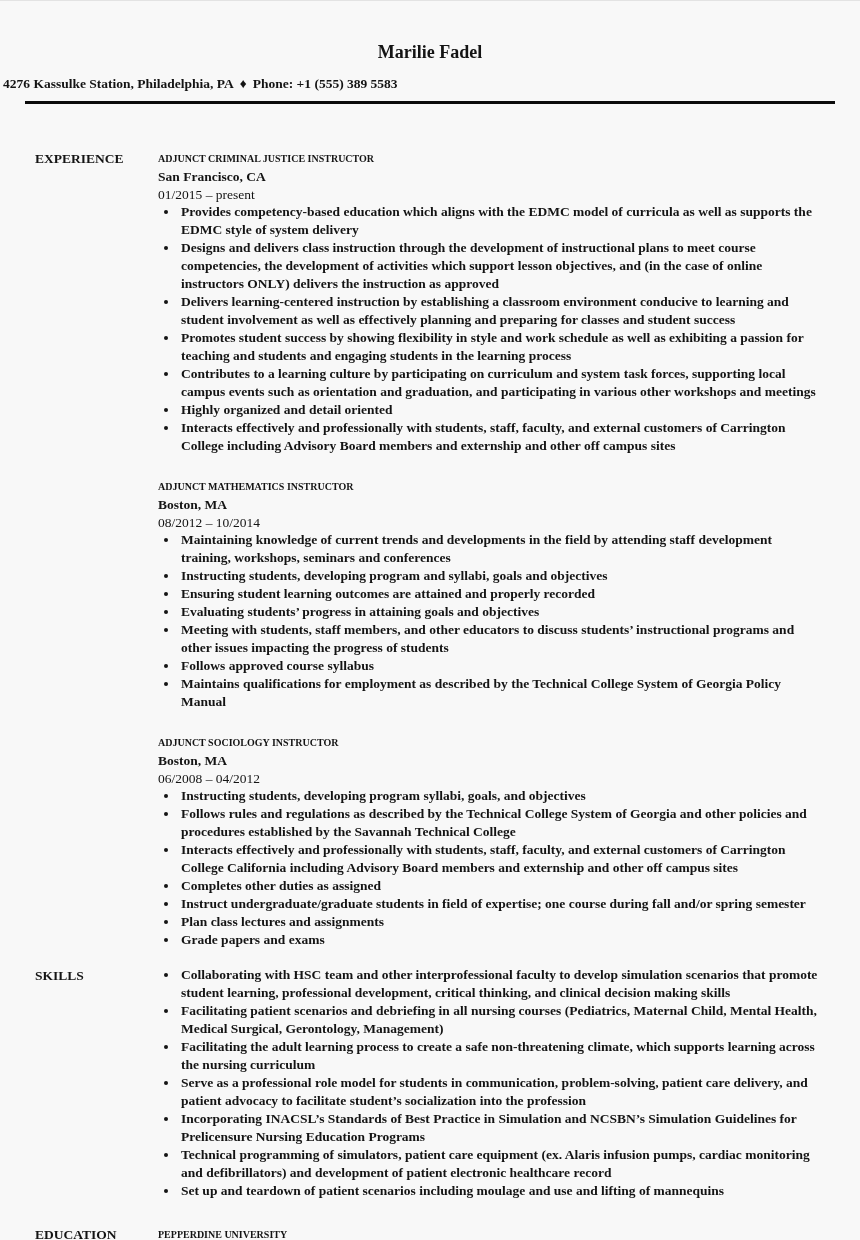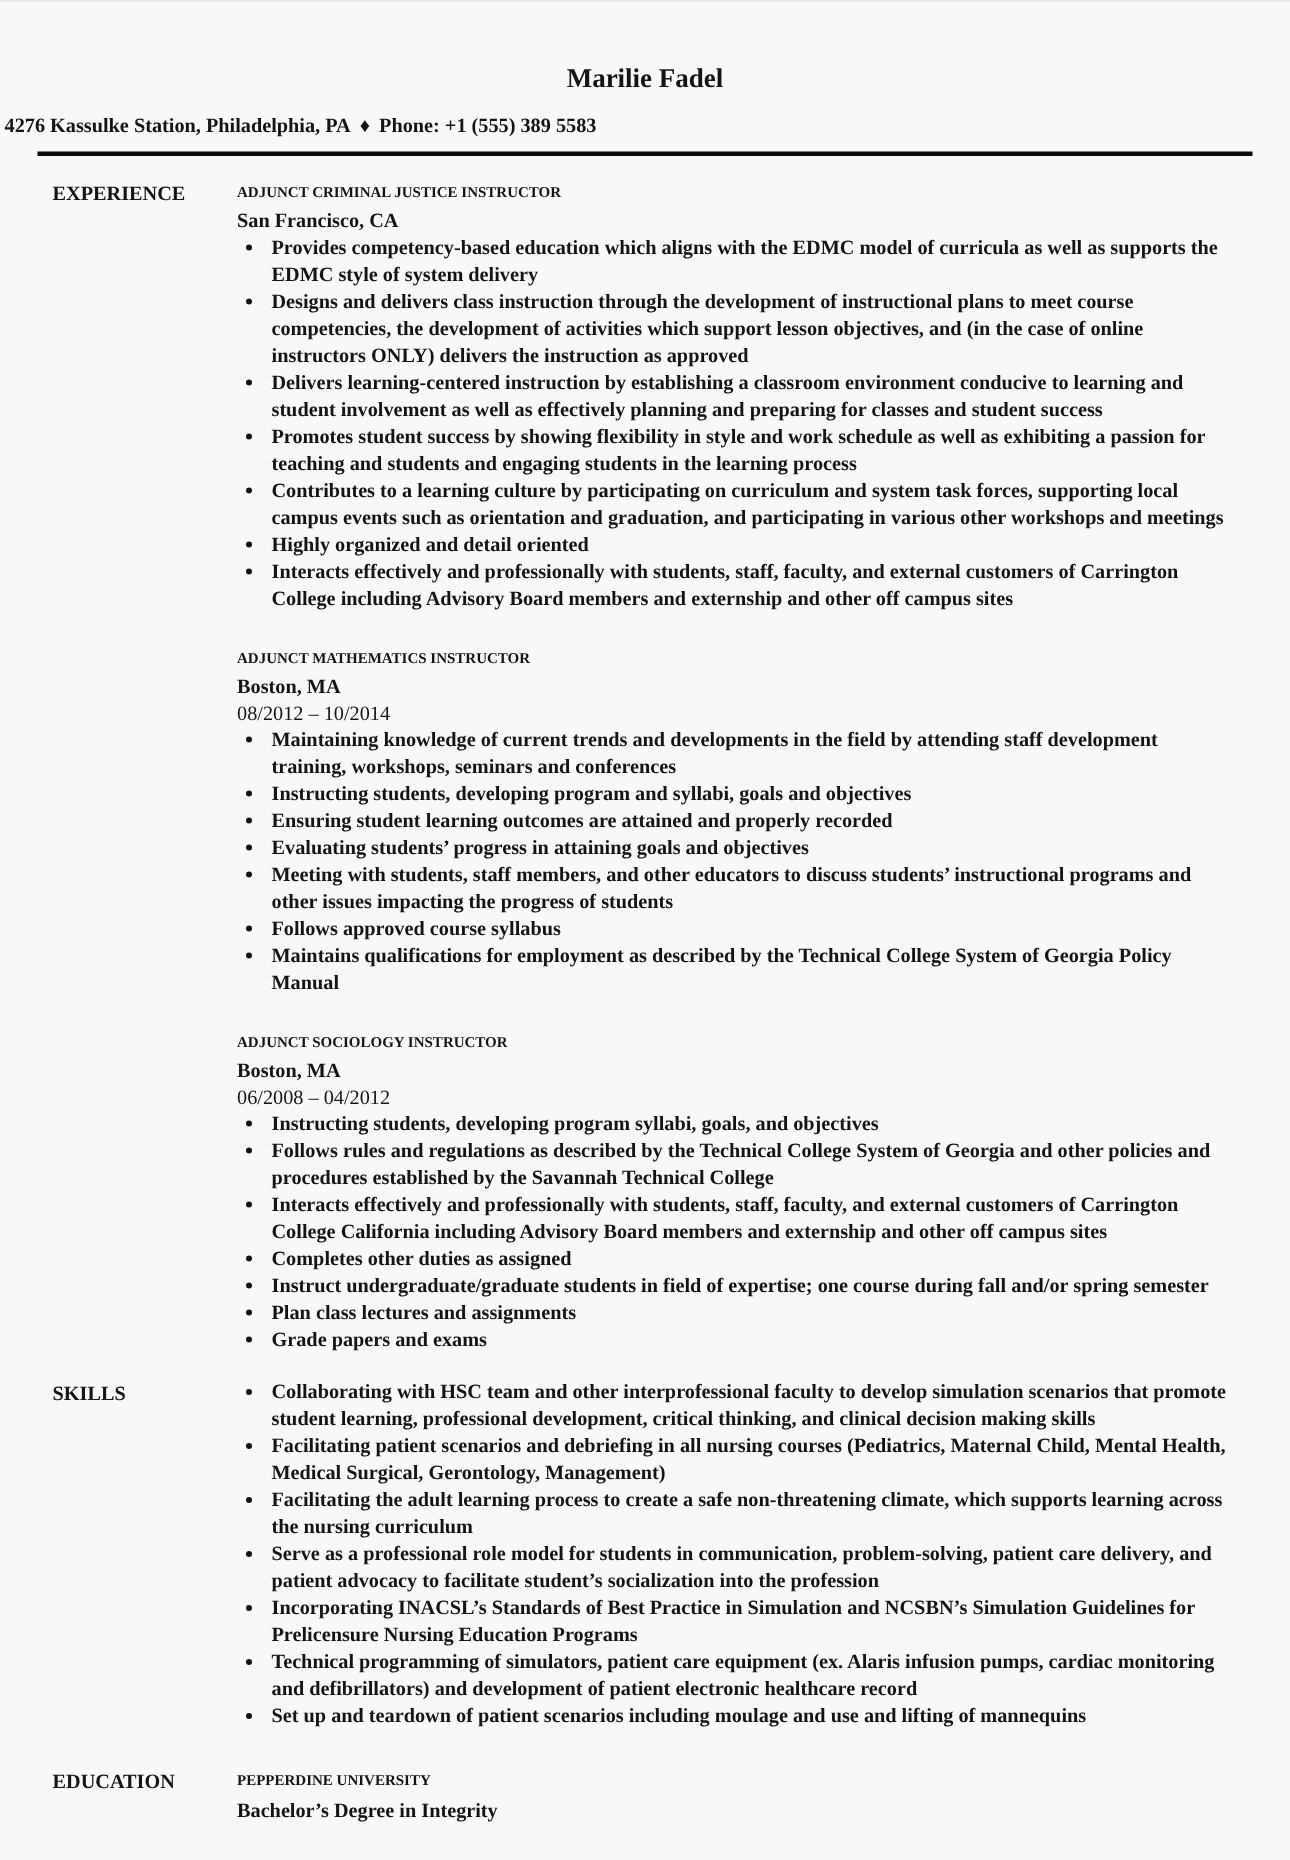--- a/index.html
+++ b/index.html
@@ -31,20 +31,21 @@
   .contact-line span { margin: 0 3px; }
   .header-rule {
     border: none;
     border-top: 3px solid #0b0b0b;
     margin: 0 25px;
   }
   main { padding: 15px 35px 0 35px; }
   .section-row {
     display: grid;
     grid-template-columns: 123px 1fr;
+    margin-top: 30px;
   }
   .section-label {
     font-weight: bold;
     font-size: 13.5px;
     line-height: 19px;
   }
   .job { margin-bottom: 22px; }
   .job:last-child { margin-bottom: 0; }
   .job-title, .school-name {
     font-size: 10px;
@@ -81,20 +82,21 @@
 
   <main>
 
     <section class="section-row row-experience">
       <div class="section-label">EXPERIENCE</div>
       <div class="section-content">
 
       <article class="job">
             <h2 class="job-title">ADJUNCT CRIMINAL JUSTICE INSTRUCTOR</h2>
             <div class="job-location">San Francisco, CA</div>
+            <div class="job-dates">01/2015 – present</div>
             <ul class="bullet-list">
 
             <li>Provides competency-based education which aligns with the EDMC model of curricula as well as supports the EDMC style of system delivery</li>
               <li>Designs and delivers class instruction through the development of instructional plans to meet course competencies, the development of activities which support lesson objectives, and (in the case of online instructors ONLY) delivers the instruction as approved</li>
               <li>Delivers learning-centered instruction by establishing a classroom environment conducive to learning and student involvement as well as effectively planning and preparing for classes and student success</li>
               <li>Promotes student success by showing flexibility in style and work schedule as well as exhibiting a passion for teaching and students and engaging students in the learning process</li>
               <li>Contributes to a learning culture by participating on curriculum and system task forces, supporting local campus events such as orientation and graduation, and participating in various other workshops and meetings</li>
               <li>Highly organized and detail oriented</li>
               <li>Interacts effectively and professionally with students, staff, faculty, and external customers of Carrington College including Advisory Board members and externship and other off campus sites</li>
             </ul>

